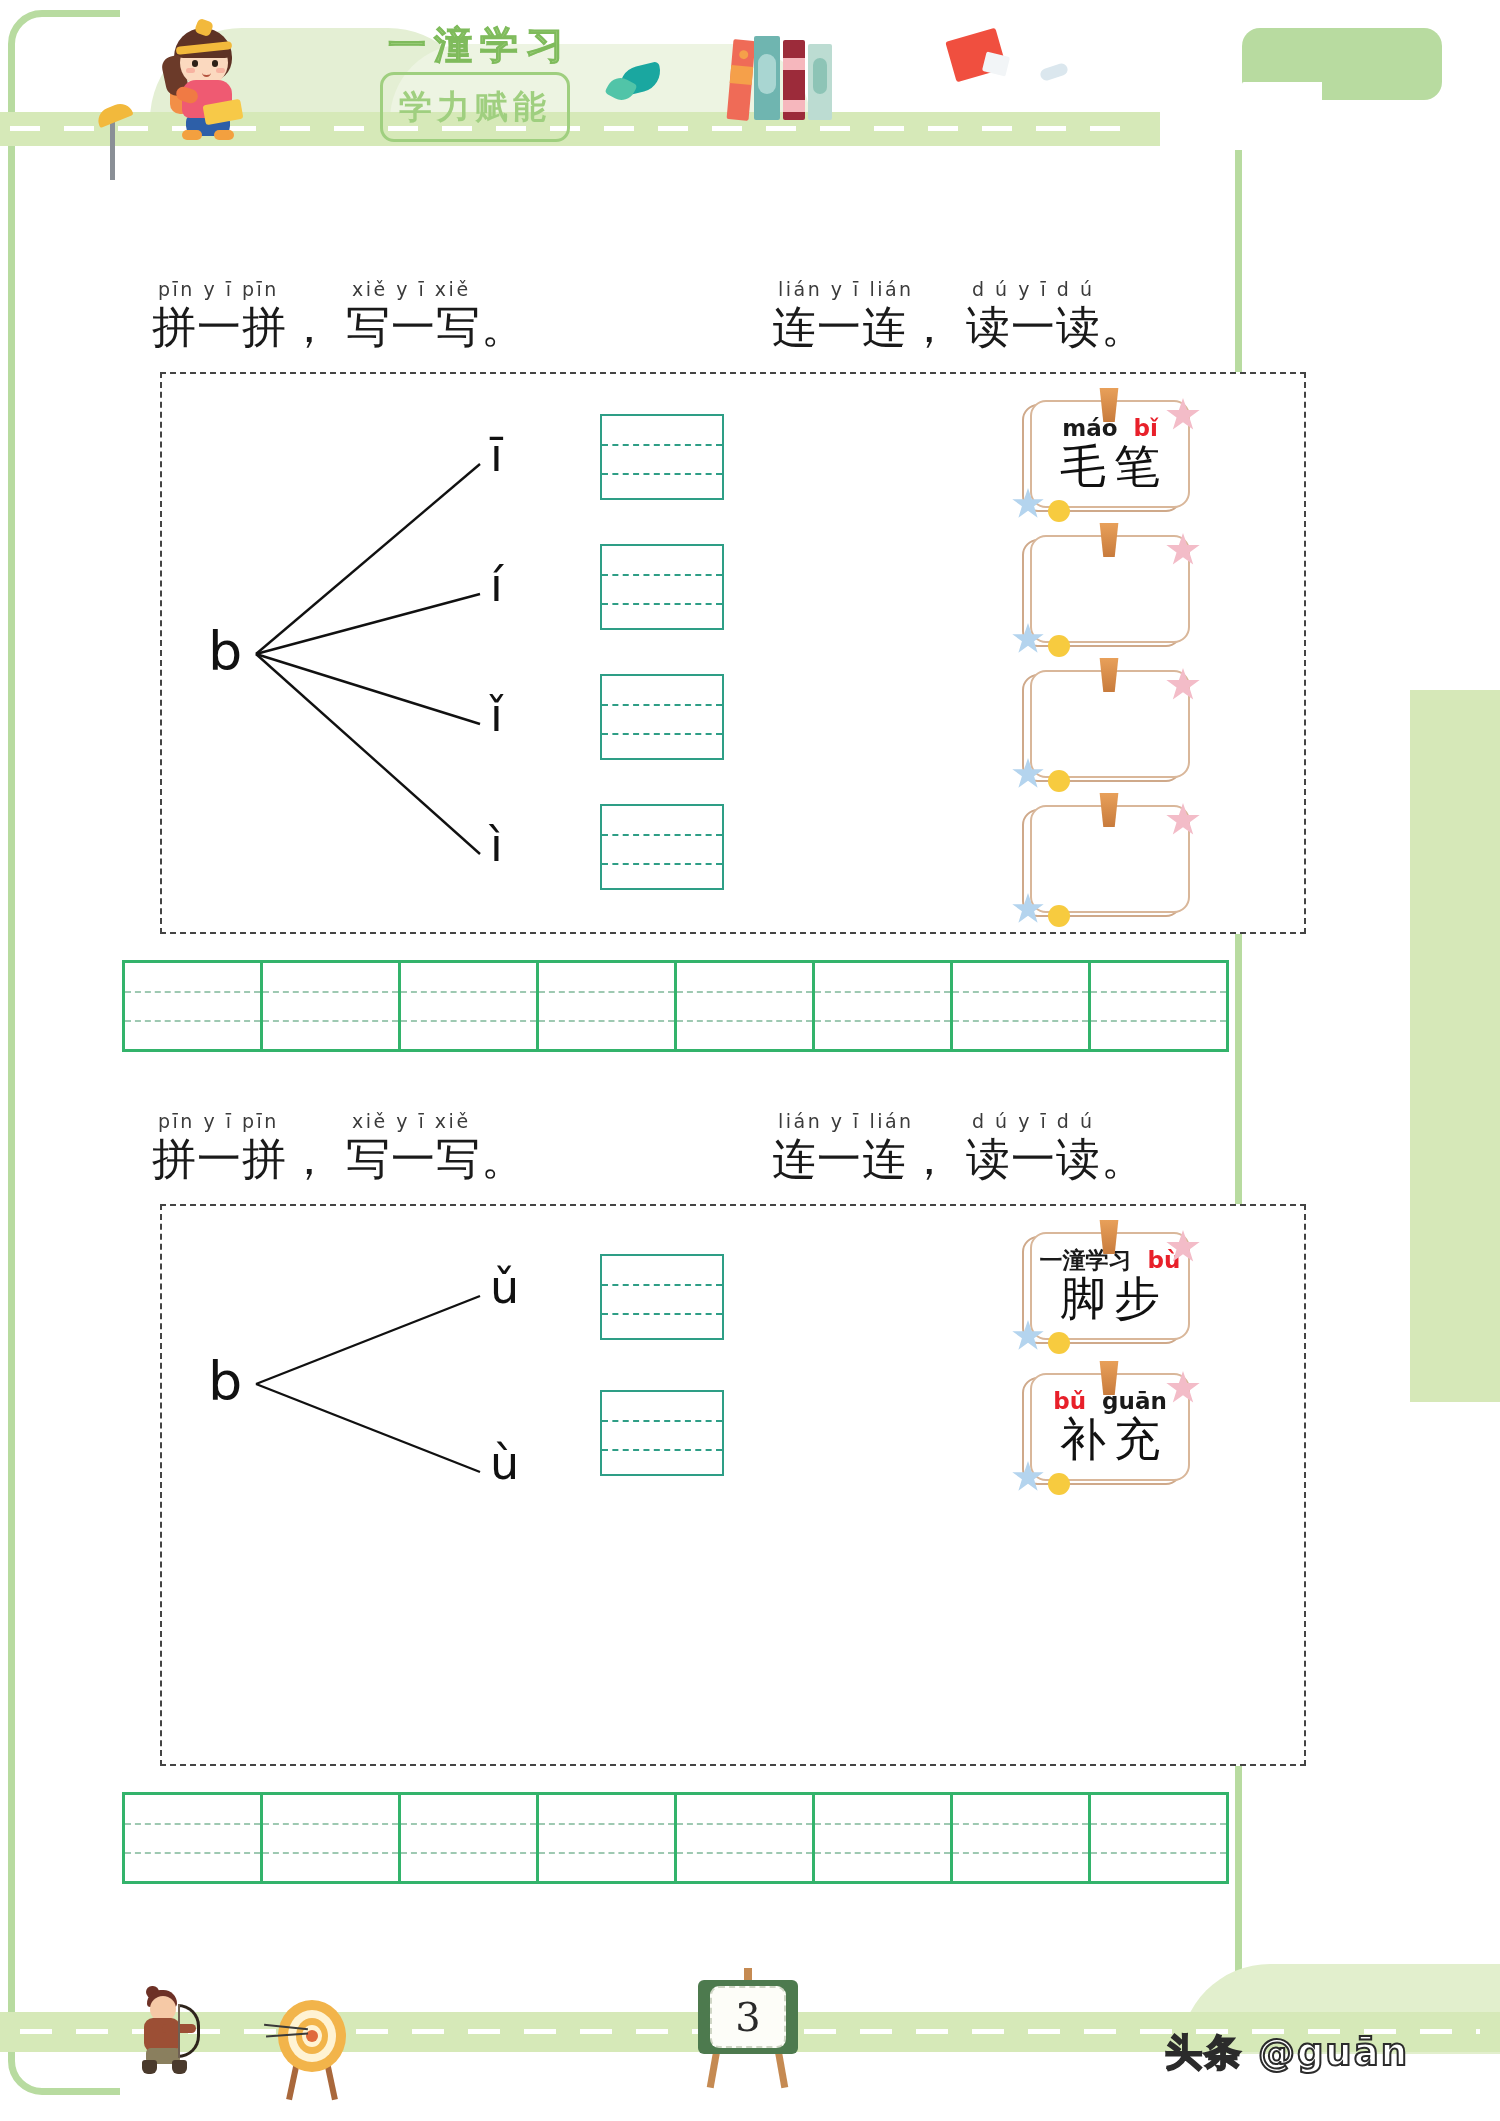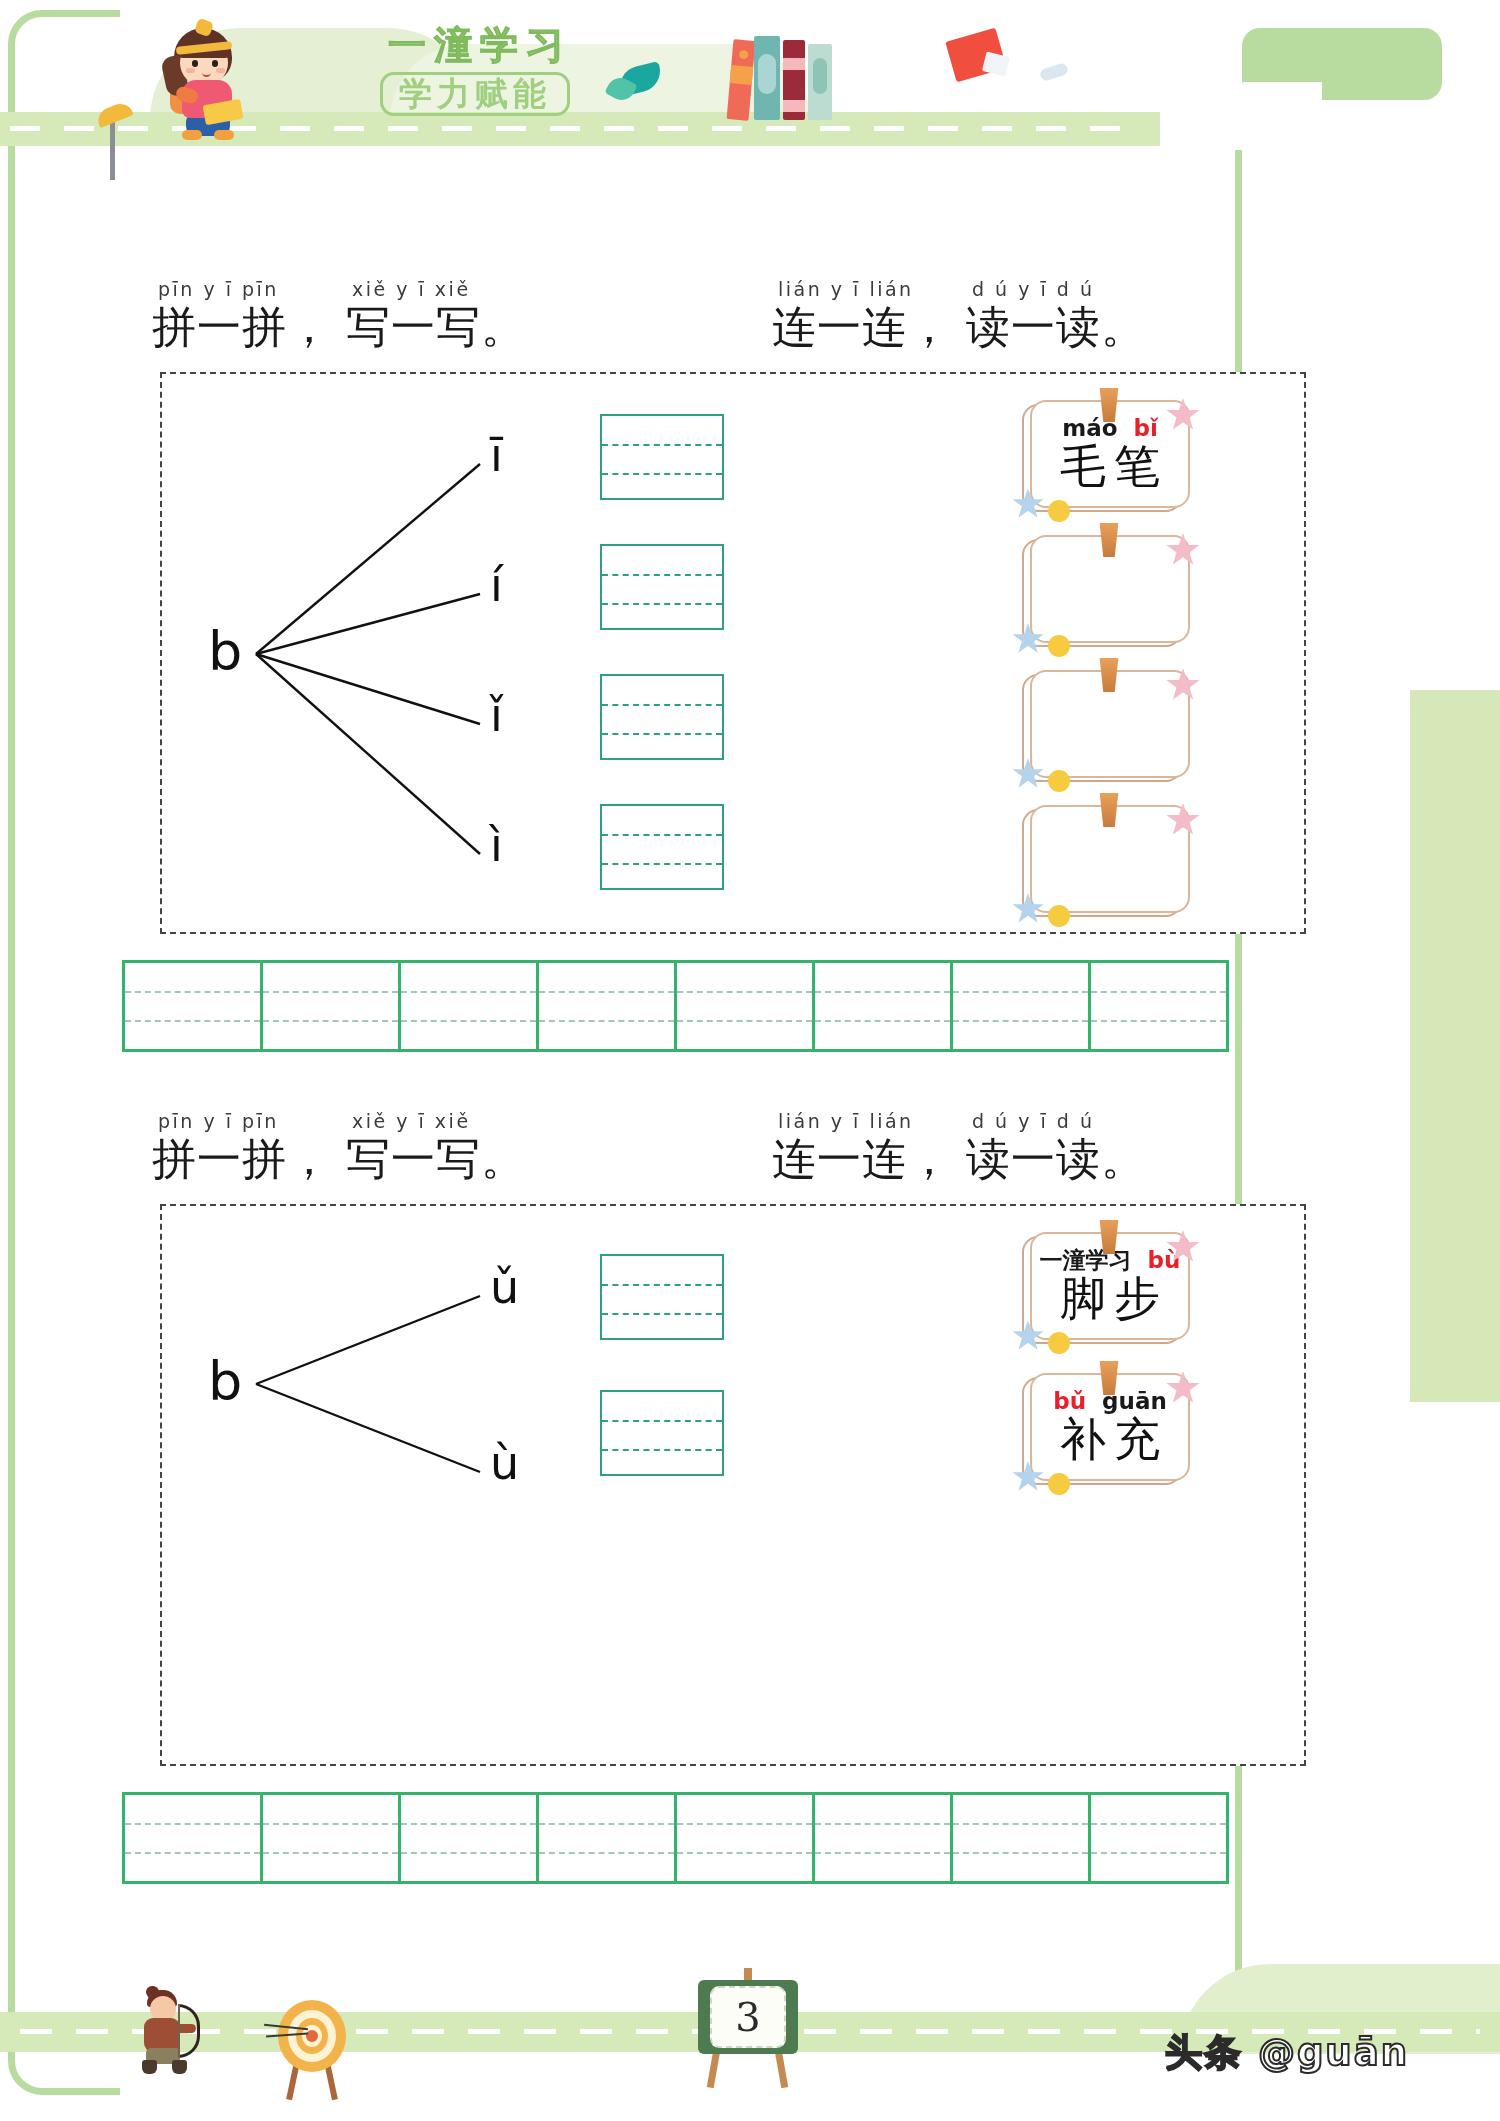--- a/index.html
+++ b/index.html
@@ -138,21 +138,21 @@
     left: 388px; top: 20px;
     font-family: "Liberation Sans", sans-serif;
     font-size: 38px; font-weight: bold;
     letter-spacing: 8px;
     color: #9fcf7f;
     -webkit-text-stroke: 1px #7fbb5c;
   }
   .title-badge {
     position: absolute;
     left: 380px; top: 72px;
-    width: 190px; height: 44px;
+    width: 190px; height: 70px;
     border: 3px solid #9fcf7f;
     border-radius: 14px;
     display: flex; align-items: center; justify-content: center;
   }
   .title-badge span {
     font-size: 33px; font-weight: bold;
     letter-spacing: 5px;
     color: #9fcf7f;
   }
 

